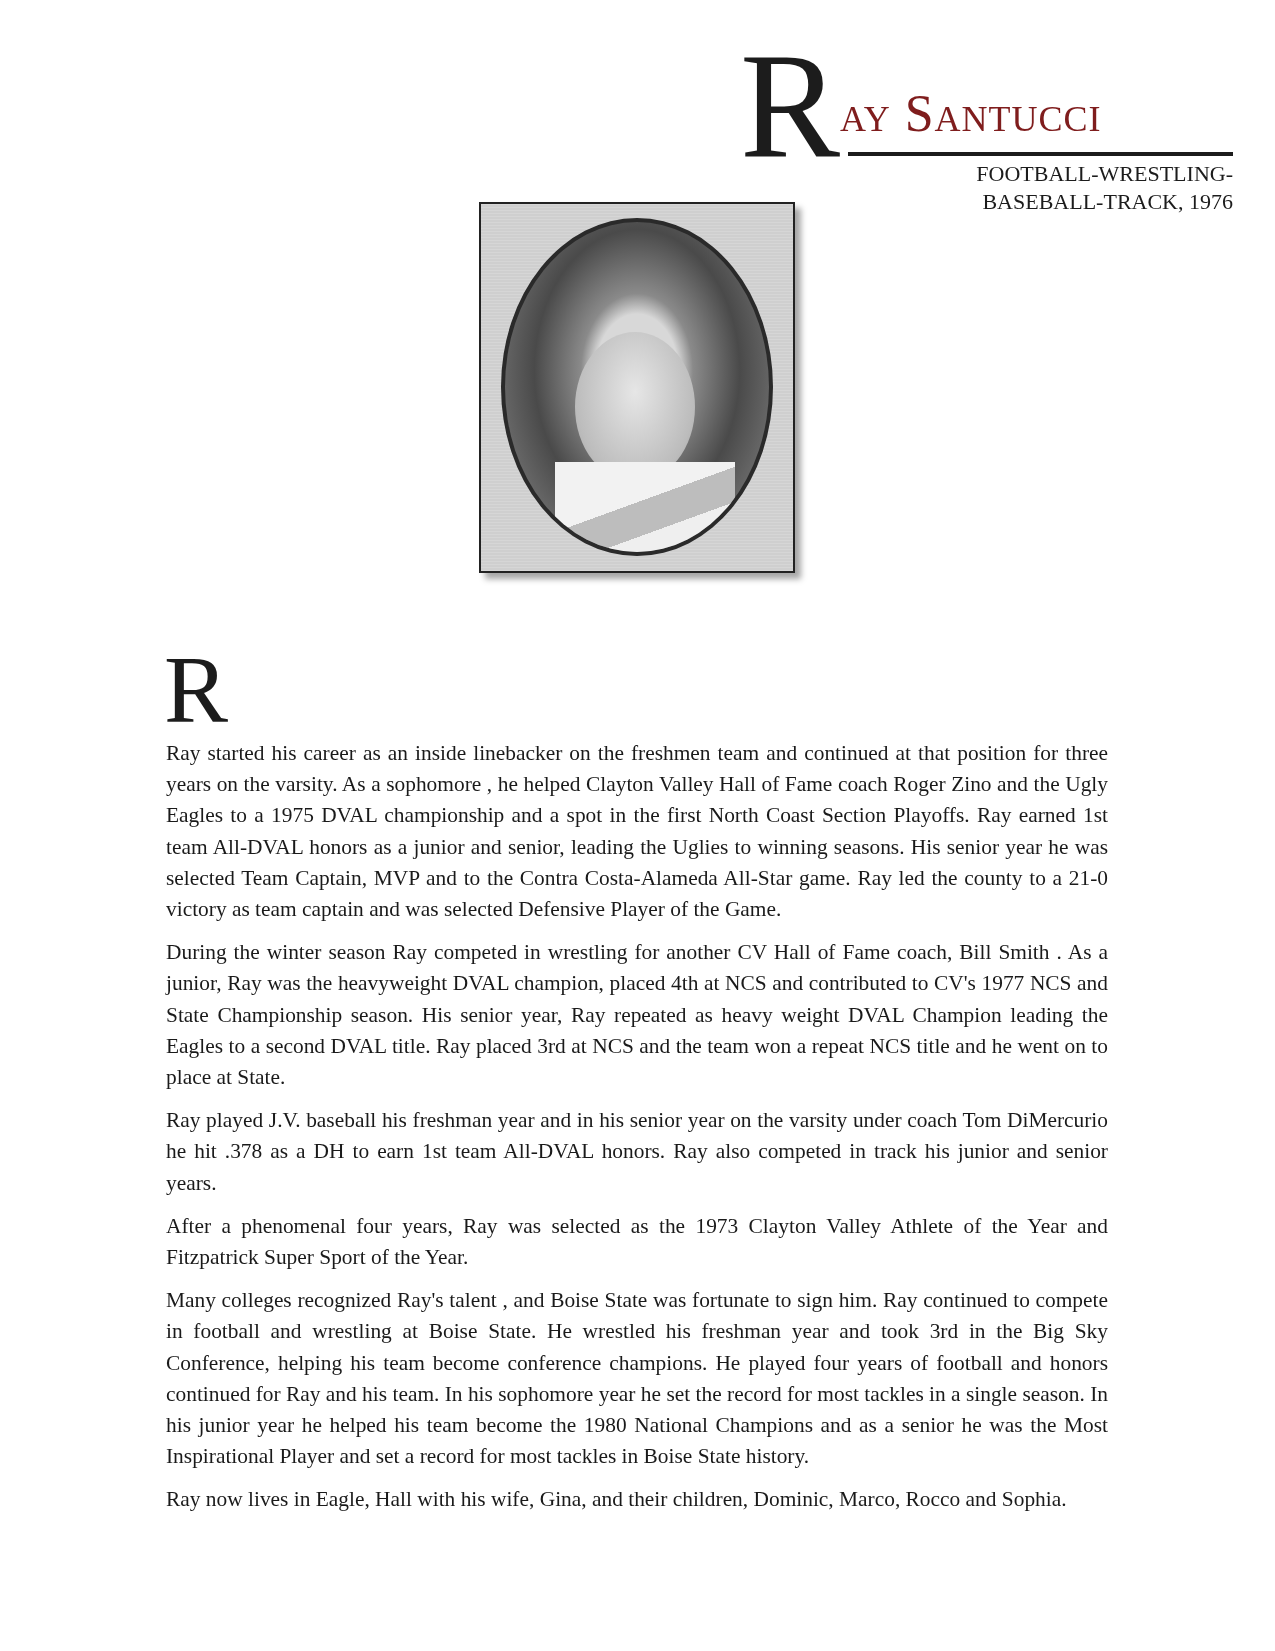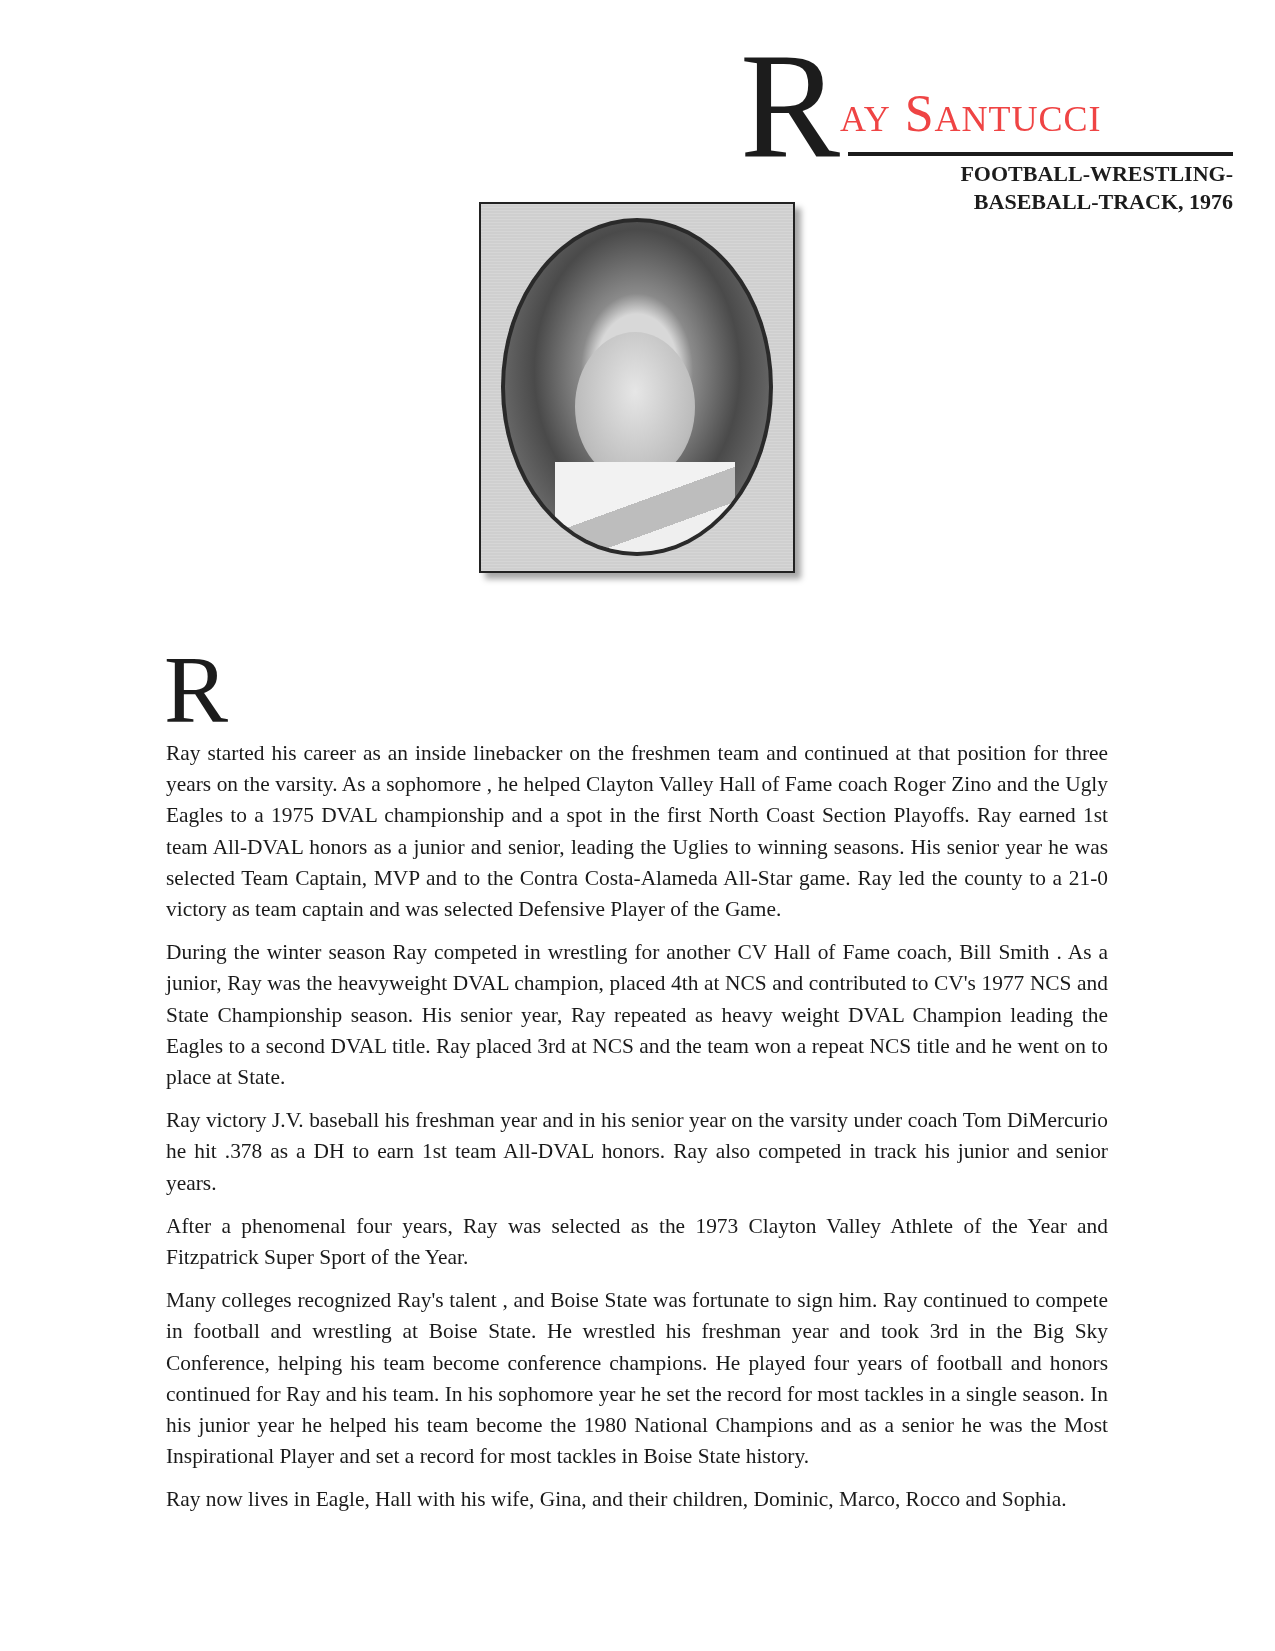--- a/index.html
+++ b/index.html
@@ -3,24 +3,24 @@
   <meta charset="utf-8">
   <style>
     html, body { margin: 0; padding: 0; background: #ffffff; }
     body { width: 1275px; height: 1651px; position: relative; overflow: hidden;
            font-family: "Liberation Serif", "DejaVu Serif", serif; color: #1a1a1a; }
 
     .header { position: absolute; left: 740px; top: 40px; width: 500px; height: 150px; }
     .big-R { position: absolute; left: 0; top: 0; font-size: 150px; line-height: 130px;
              font-family: "Liberation Serif", serif; color: #1c1c1c; }
     .name { position: absolute; left: 100px; top: 44px; font-size: 52px; line-height: 60px;
-            letter-spacing: 1px; color: #ef4444; white-space: nowrap; font-variant: small-caps; }
+            letter-spacing: 1px; color: #7f1d1d; white-space: nowrap; font-variant: small-caps; }
     .rule { position: absolute; left: 108px; top: 112px; width: 385px; height: 4px; background: #1c1c1c; }
     .sports { position: absolute; right: 7px; top: 120px; text-align: right; font-size: 22px;
-              line-height: 28px; color: #1c1c1c; white-space: nowrap; font-weight: bold; }
+              line-height: 28px; color: #1c1c1c; white-space: nowrap; }
 
     .photo-frame { position: absolute; left: 479px; top: 202px; width: 312px; height: 367px;
                    border: 2px solid #222; background: #cfcfcf;
                    box-shadow: 6px 6px 6px rgba(0,0,0,0.35);
                    background-image: repeating-linear-gradient(0deg, rgba(255,255,255,0.15) 0 1px, transparent 1px 3px); }
     .photo-oval { position: absolute; left: 20px; top: 14px; width: 272px; height: 338px;
                   border-radius: 50%; border: 4px solid #2a2a2a; box-sizing: border-box; overflow: hidden;
                   background: radial-gradient(ellipse at 50% 45%, #d8d8d8 0 22%, #8a8a8a 30%, #4a4a4a 55%, #6a6a6a 75%, #3a3a3a 100%); }
     .photo-face { position: absolute; left: 70px; top: 110px; width: 120px; height: 150px; border-radius: 50%;
                   background: radial-gradient(ellipse at 50% 40%, #e6e6e6, #bcbcbc 70%, #9a9a9a); }
@@ -52,17 +52,17 @@
     <div class="photo-collar"></div>
   </div>
 </div>
 
 <div class="body-text">
   <p class="first-para">
     <span class="dropcap">R</span>
   </p>
   <p>Ray started his career as an inside linebacker on the freshmen team and continued at that position for three years on the varsity.  As a sophomore , he helped Clayton Valley  Hall of Fame coach Roger Zino and the Ugly Eagles to a 1975 DVAL championship and a spot in the first North Coast Section Playoffs. Ray earned  1st team All-DVAL honors as a junior and senior, leading the Uglies to winning seasons.  His senior year he was selected Team Captain, MVP and to the Contra Costa-Alameda  All-Star game. Ray led the county to a 21-0 victory as team captain and was selected Defensive Player of the Game.</p>
   <p>During the winter season Ray competed in wrestling  for another  CV Hall of Fame coach, Bill Smith .  As a junior, Ray was the heavyweight DVAL champion, placed 4th at NCS and contributed to CV's 1977 NCS and  State Championship season.  His senior year, Ray repeated as heavy weight DVAL Champion  leading  the Eagles to a second DVAL title. Ray placed 3rd at NCS and the team  won a repeat NCS title and he went on to place at State.</p>
-  <p>Ray victory  J.V. baseball his freshman year  and in his senior year on the varsity  under coach Tom DiMercurio he hit .378 as a DH to earn 1st team All-DVAL honors. Ray also competed in track his junior and senior years.</p>
+  <p>Ray played  J.V. baseball his freshman year  and in his senior year on the varsity  under coach Tom DiMercurio he hit .378 as a DH to earn 1st team All-DVAL honors. Ray also competed in track his junior and senior years.</p>
   <p>After a phenomenal  four years, Ray was selected as the 1973 Clayton Valley Athlete of the Year and Fitzpatrick Super Sport of the Year.</p>
   <p>Many colleges recognized  Ray's talent , and Boise State was fortunate to sign him.   Ray continued to compete in football and wrestling at Boise State.   He wrestled his freshman year and took 3rd in the Big Sky Conference, helping his team become conference champions.  He played four years of football and honors continued for Ray and his team.  In his sophomore year he set the record for most tackles in a single season.  In his junior year he helped his team become the 1980 National Champions  and as a senior he was the Most Inspirational Player and set a record for most tackles in Boise State history.</p>
   <p>Ray now lives in Eagle, Hall with his wife, Gina, and their children, Dominic, Marco, Rocco and Sophia.</p>
 </div>
 
 </body></html>

